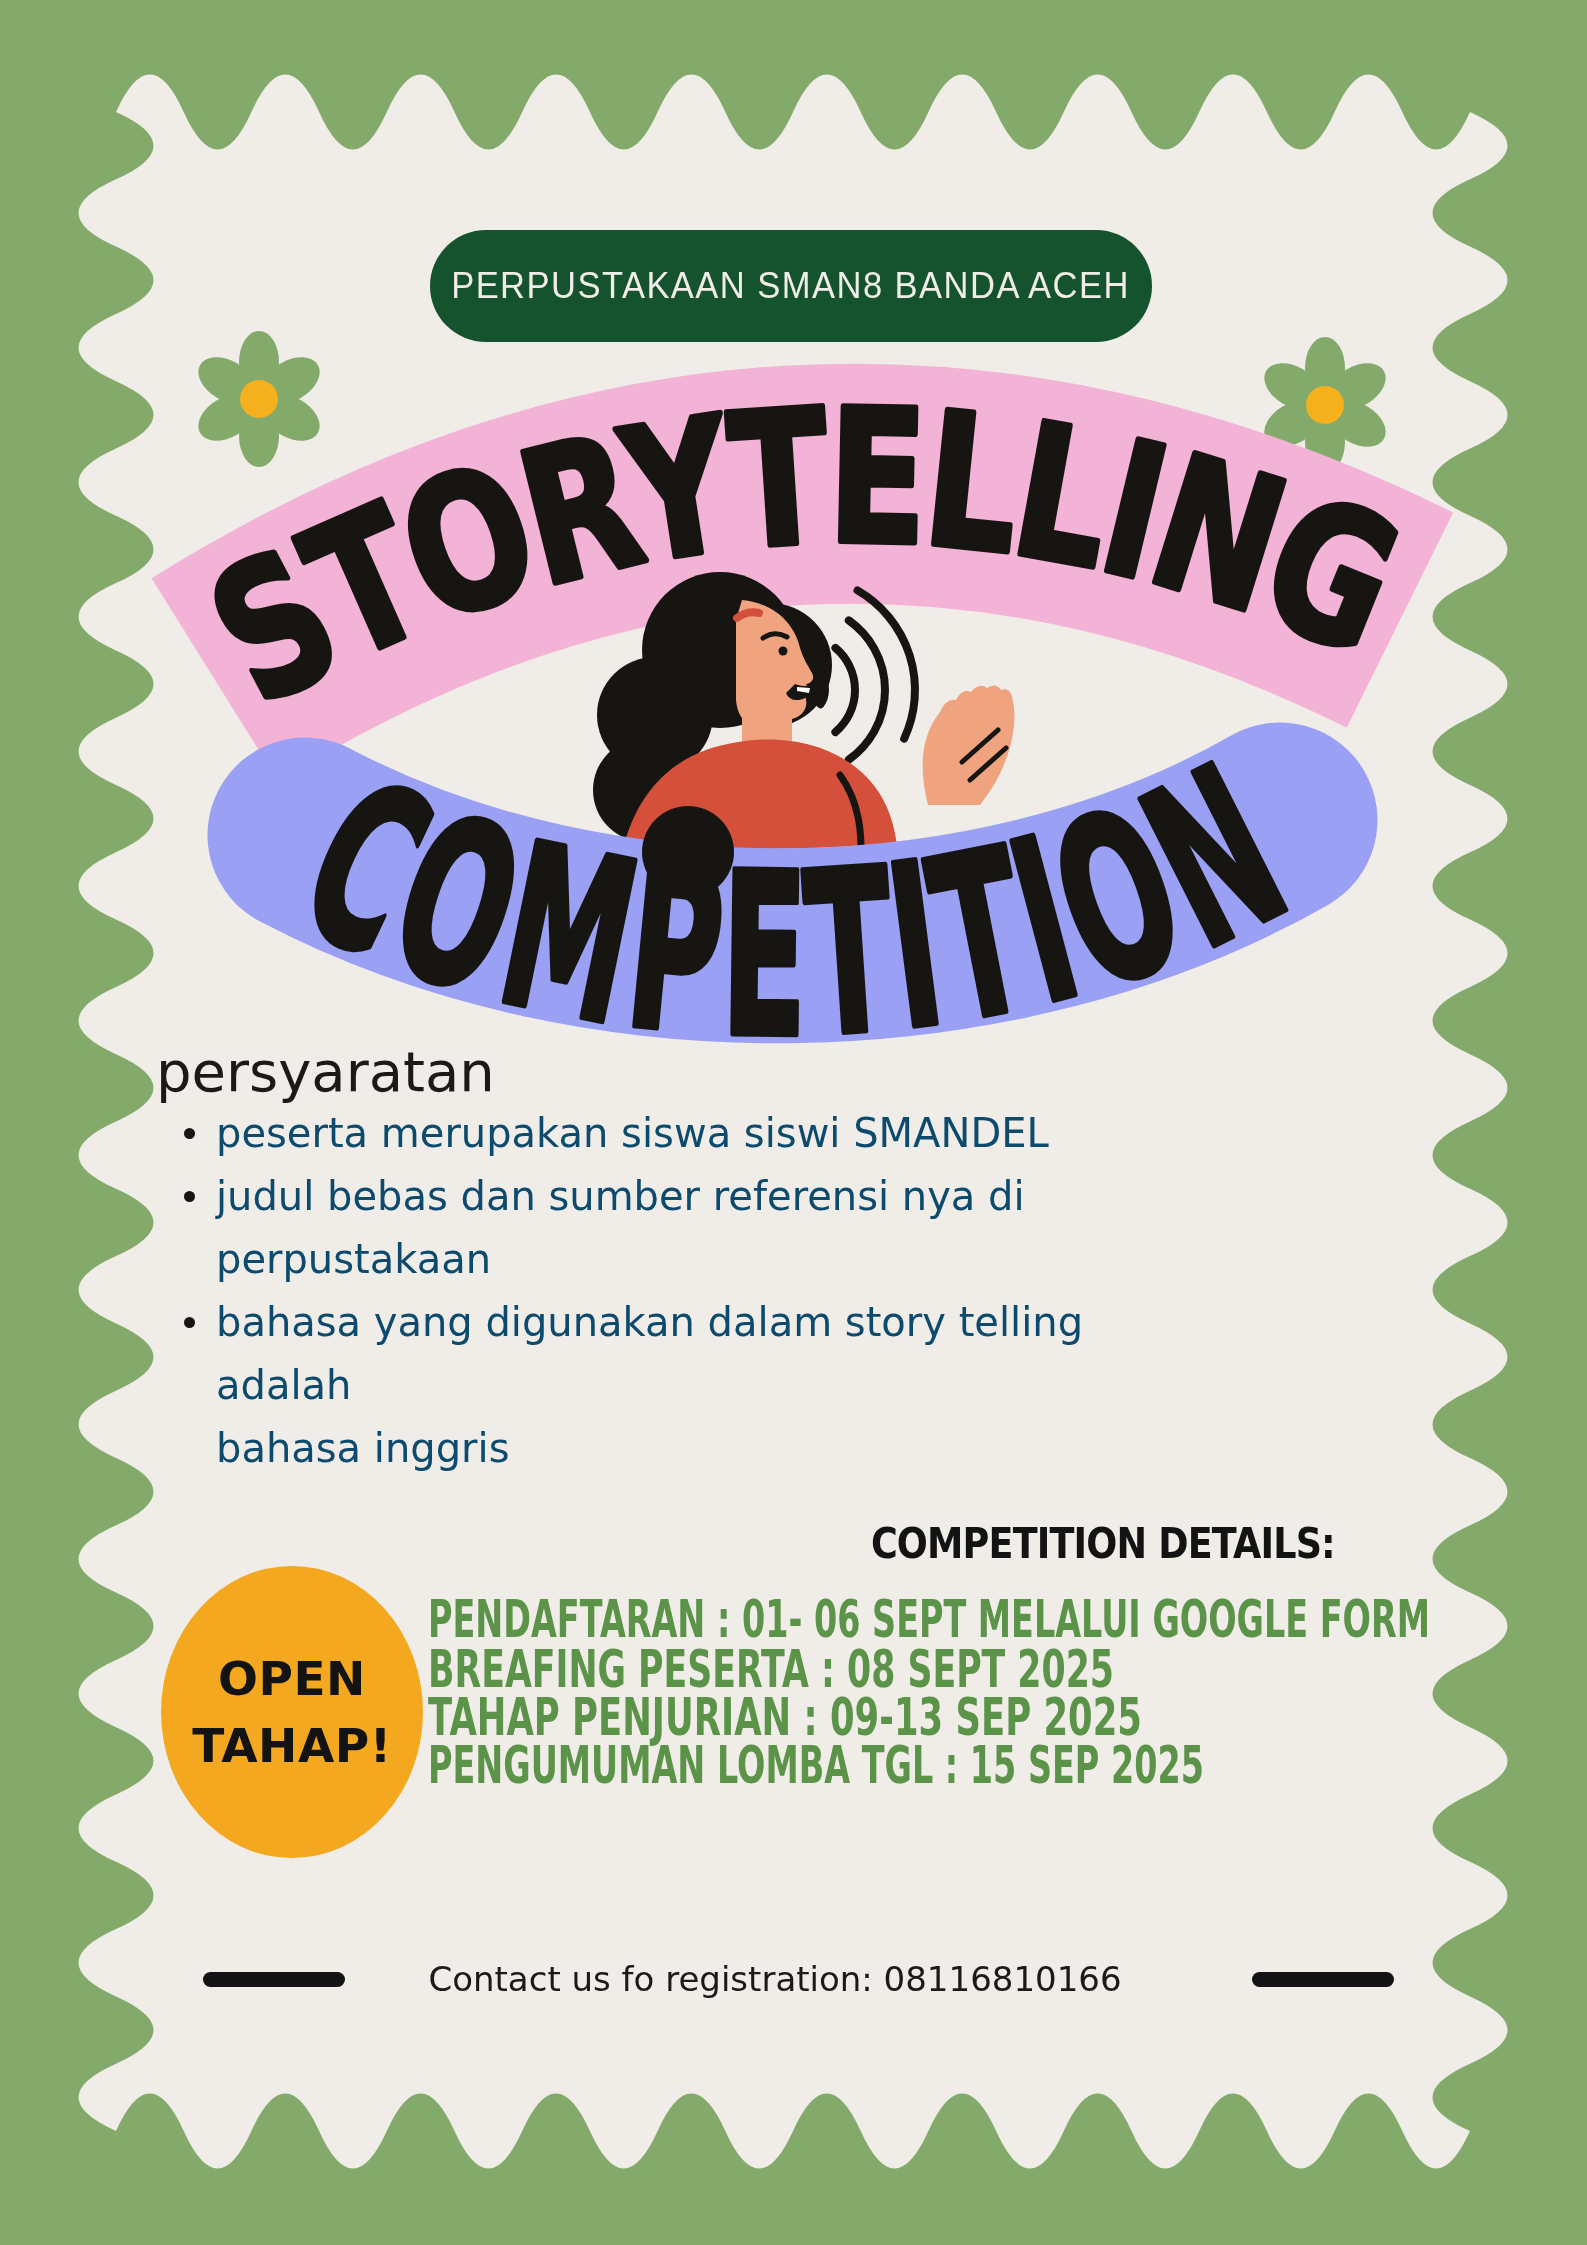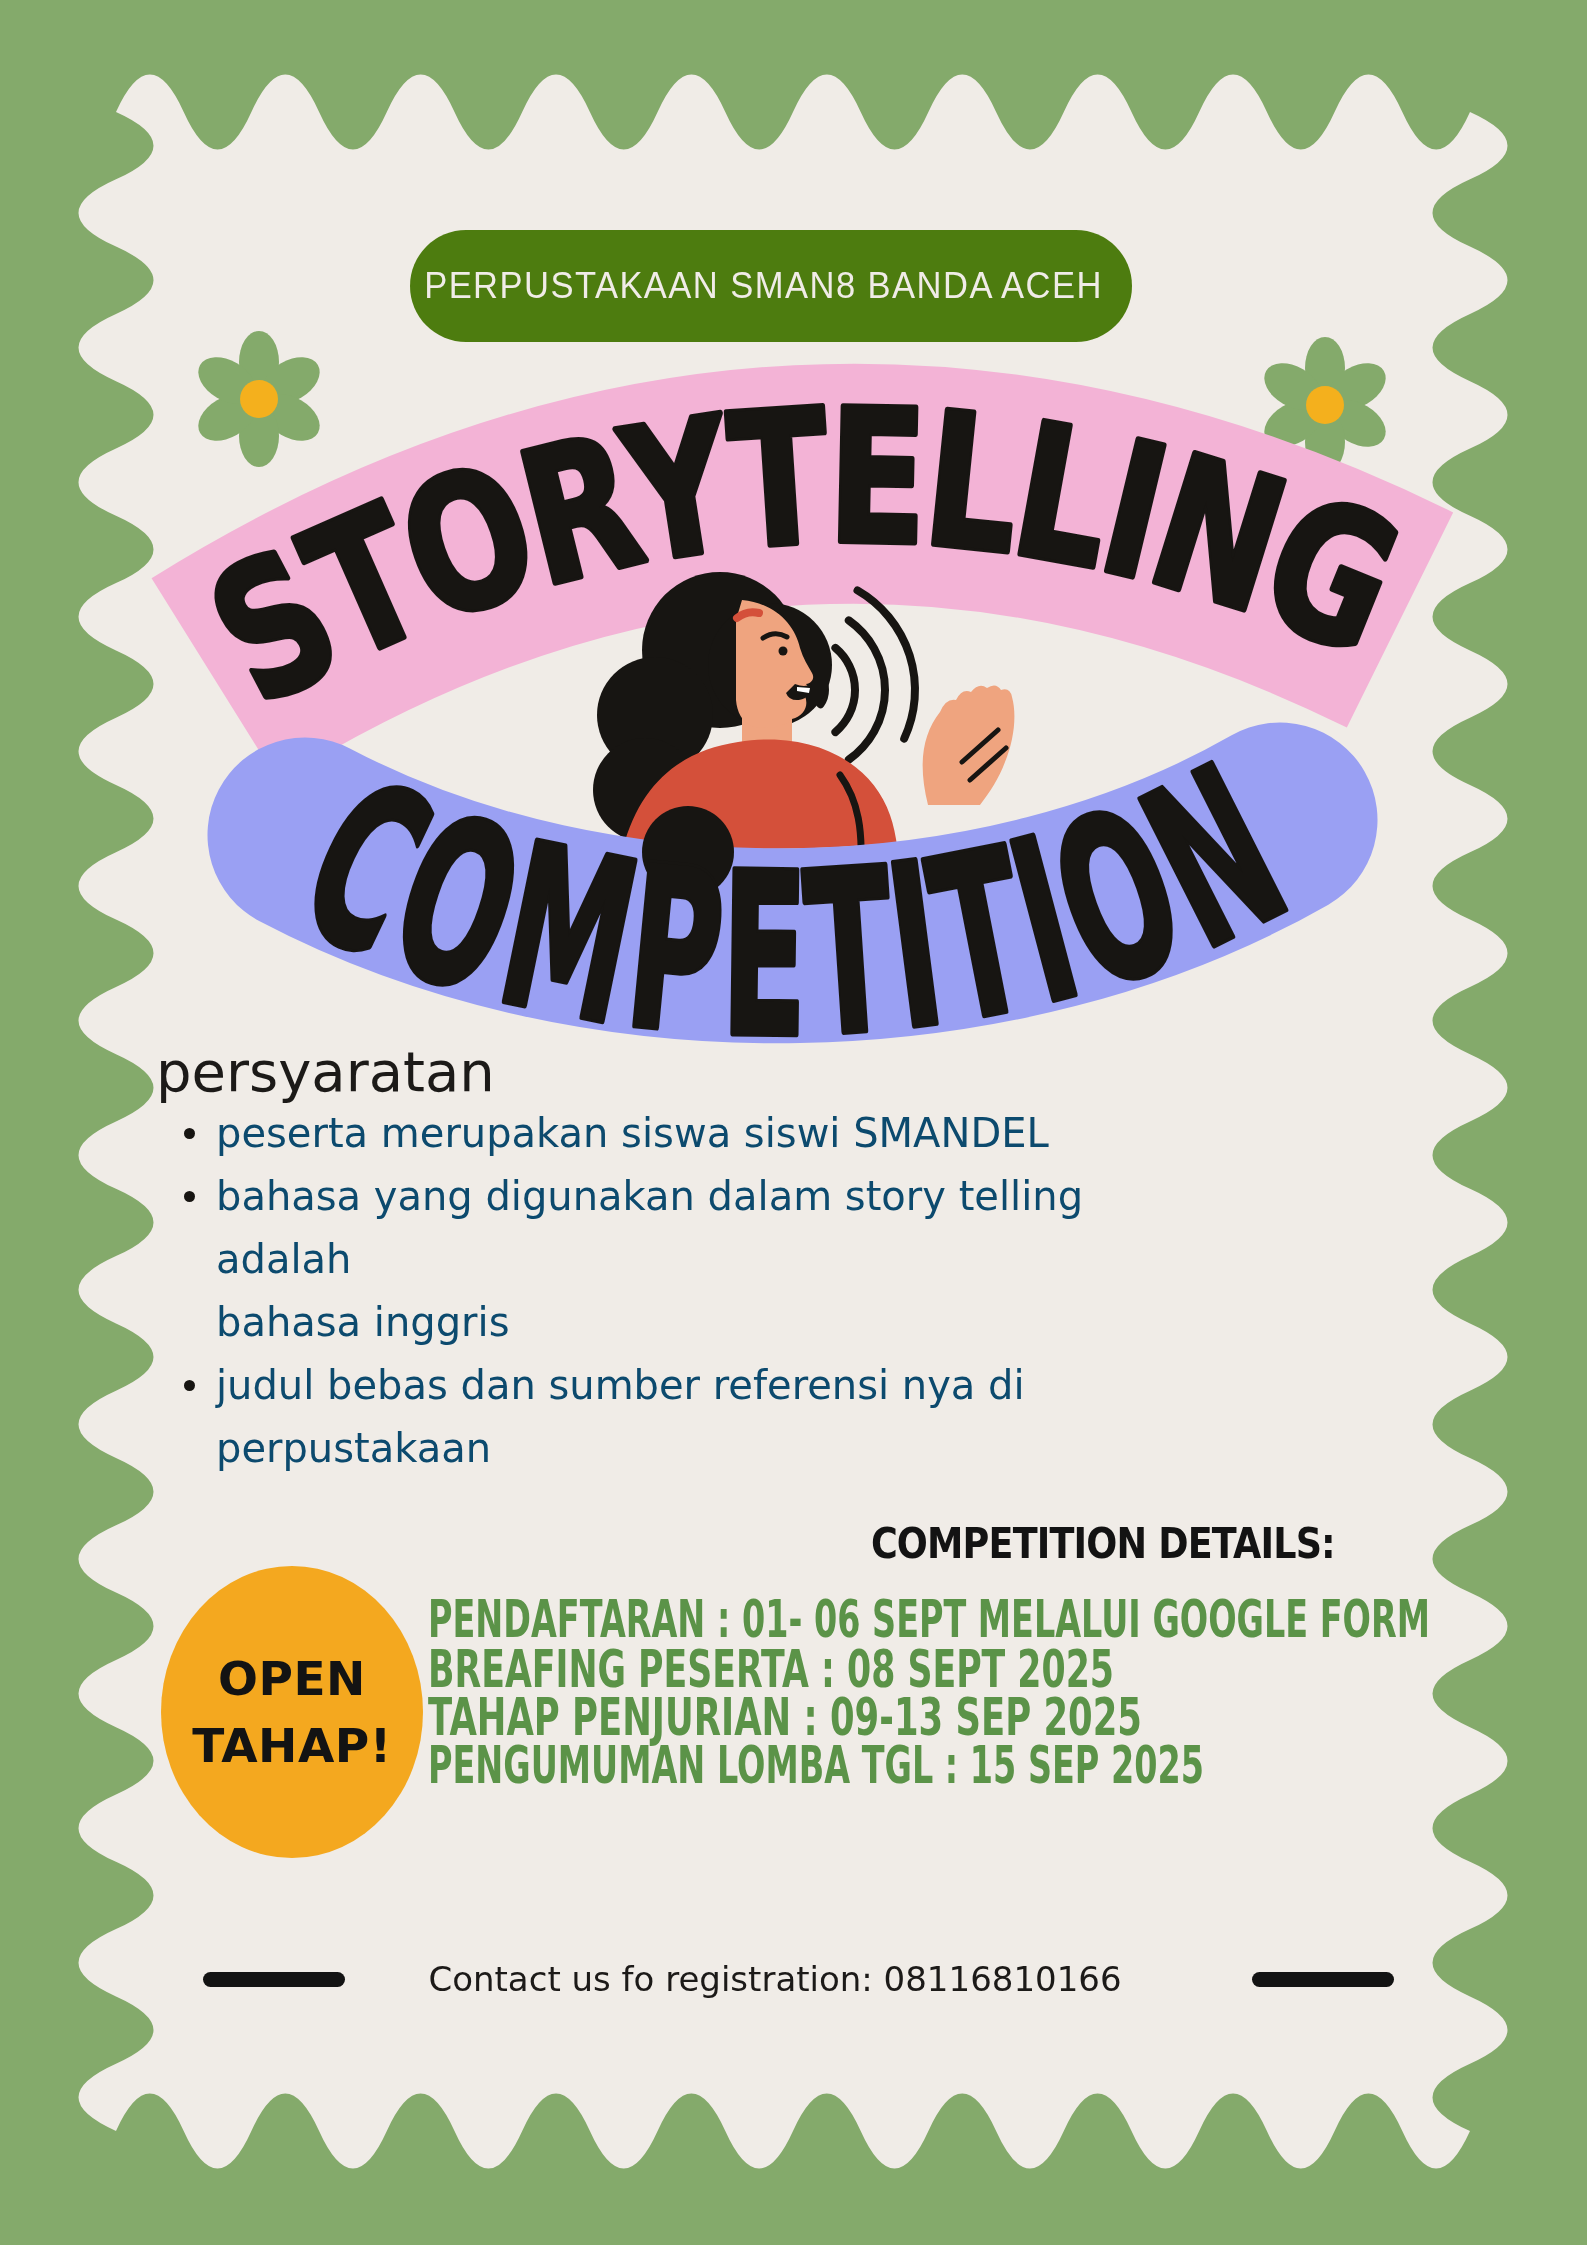--- a/index.html
+++ b/index.html
@@ -4,22 +4,22 @@
 <style>
   html,body{margin:0;padding:0;background:#555;}
   #poster{
     position:relative;width:1587px;height:2245px;overflow:hidden;
     font-family:"DejaVu Sans",sans-serif;background:#84aa6b;
   }
   #art{position:absolute;left:0;top:0;width:1587px;height:2245px;}
   .abs{position:absolute;}
   
   #badge{
-    left:410px;top:230px;width:722px;height:112px;border-radius:58px;
-    background:#4d7c0f;display:flex;align-items:center;
+    left:430px;top:230px;width:722px;height:112px;border-radius:58px;
+    background:#14532d;display:flex;align-items:center;justify-content:center;
   }
   #badge span{
     color:#f0ece7;font-size:36px;letter-spacing:1.5px;transform:scaleX(.96);
     font-family:"Liberation Sans",sans-serif;white-space:nowrap;
   }
   
   #req-heading{left:156px;top:1046px;font-size:56px;color:#1c1a18;line-height:52px;}
   #req-list{left:168px;top:1102px;width:980px;margin:0;padding:0;list-style:none;}
   #req-list li{position:relative;padding-left:48px;font-size:40px;line-height:63px;color:#0c4a6e;}
   #req-list li::before{
@@ -148,26 +148,26 @@
   <div id="badge" class="abs">
     <span>PERPUSTAKAAN SMAN8 BANDA ACEH</span>
   </div>
 
   <div id="req-heading" class="abs">persyaratan</div>
   <ul id="req-list" class="abs">
     <li>
       <span>peserta merupakan siswa siswi SMANDEL</span>
     </li>
     <li>
+      <span>judul bebas dan sumber referensi nya di</span><br>
+      <span>perpustakaan</span>
+    </li>
+    <li>
       <span>bahasa yang digunakan dalam story telling adalah</span><br>
       <span>bahasa inggris</span>
-    </li>
-    <li>
-      <span>judul bebas dan sumber referensi nya di</span><br>
-      <span>perpustakaan</span>
     </li>
   </ul>
 
   <div id="details-heading" class="abs">COMPETITION DETAILS:</div>
 
   <div id="open-theme" class="abs">
     <span>OPEN</span>
     <span>TAHAP!</span>
   </div>
 

